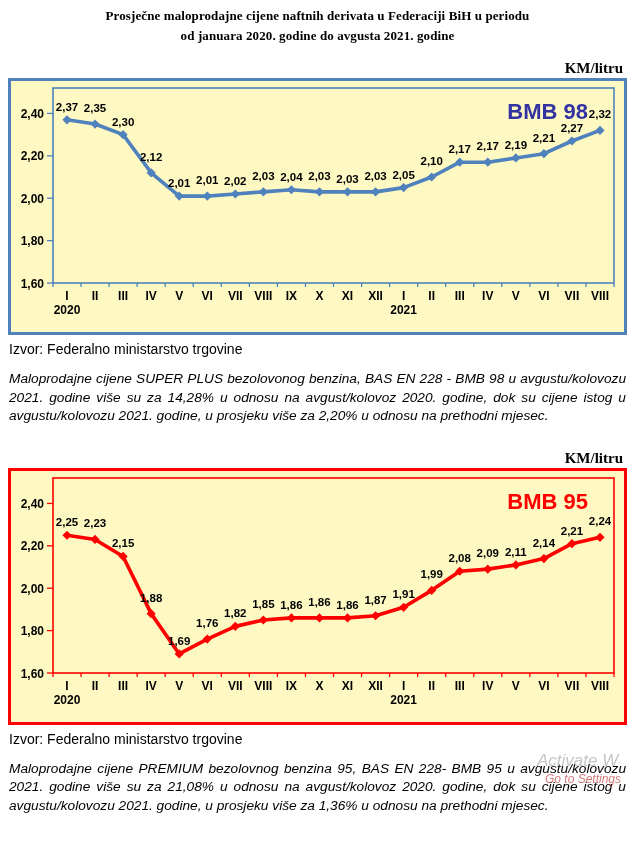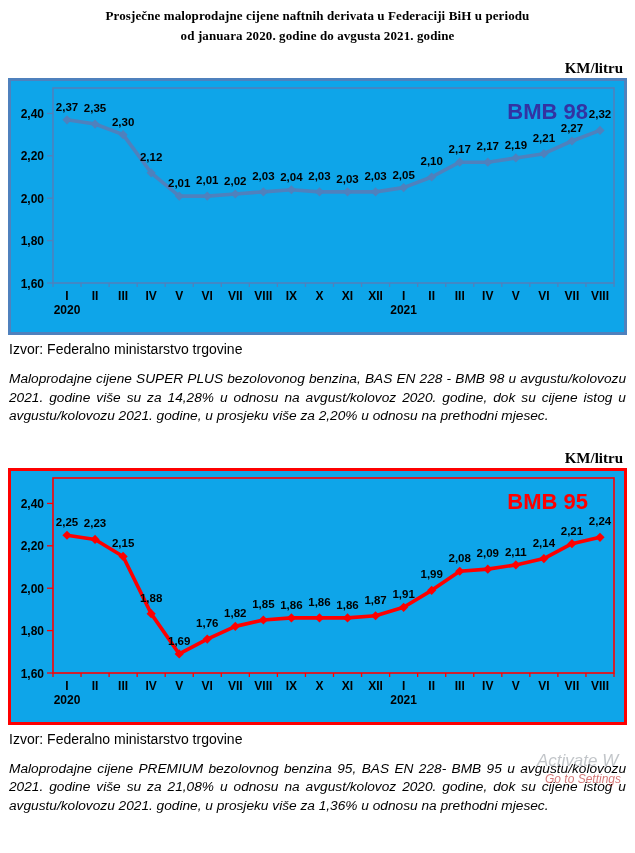--- a/index.html
+++ b/index.html
@@ -10,21 +10,21 @@
   }
   .doc-title{
     font-family:"Liberation Serif",serif;font-weight:bold;font-size:13px;
     line-height:20px;text-align:center;padding-top:6px;letter-spacing:.1px;
   }
   .unit-row{
     font-family:"Liberation Serif",serif;font-weight:bold;font-size:15px;
     text-align:right;margin:14px 12px 2px 0;line-height:16px;
   }
   .unit-row.second{margin-top:24px;}
-  .chart-box{margin:2px 8px 0 8px;background:#0ea5e9;padding:2px;}
+  .chart-box{margin:2px 8px 0 8px;background:#fef9c3;padding:2px;}
   .chart-box.blue{border:3px solid #4F81BD;}
   .chart-box.red{border:3px solid #FE0000;}
   .source{font-size:14px;margin:6px 0 0 9px;}
   .para{font-size:13.7px;line-height:18.6px;text-align:justify;margin:13px 9px 0 9px;font-style:italic;}
   .tick,.xlab{font:bold 12px "Liberation Sans",sans-serif;fill:#000;}
   .dlabel{font:bold 11.5px "Liberation Sans",sans-serif;fill:#000;}
   .stitle{font:bold 22px "Liberation Sans",sans-serif;}
   .watermark{position:absolute;top:751px;left:537px;width:98px;color:#9aa0a6;opacity:.6;font-style:italic;}
   .wm1{font-size:17px;line-height:20px;white-space:nowrap;}
   .wm2{font-size:12px;line-height:16px;margin-left:8px;white-space:nowrap;color:#b91c1c;}

